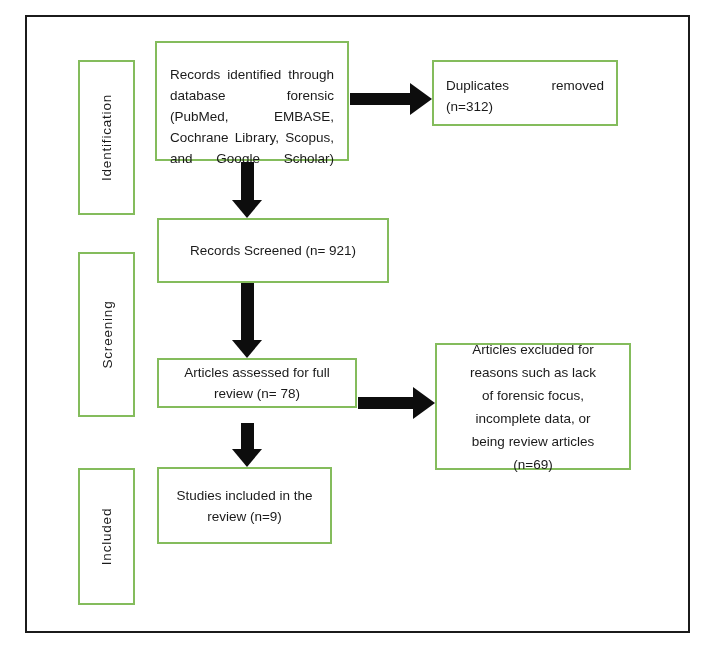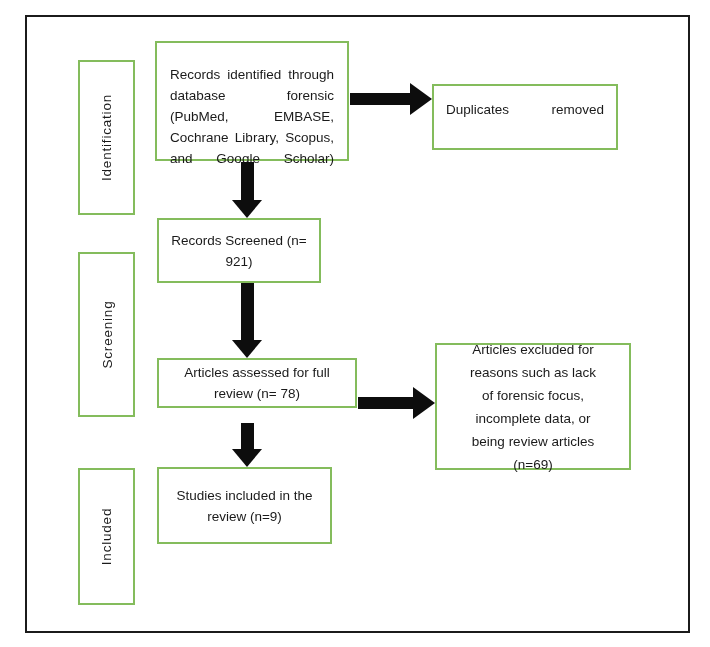--- a/index.html
+++ b/index.html
@@ -42,22 +42,22 @@
     white-space: nowrap;
     letter-spacing: 0.8px;
     font-size: 13.5px;
   }
   
   .stage-identification { left: 78px; top: 60px;  width: 57px; height: 155px; }
   .stage-screening      { left: 78px; top: 252px; width: 57px; height: 165px; }
   .stage-included       { left: 78px; top: 468px; width: 57px; height: 137px; }
   
   .box-identified { left: 155px; top: 41px;  width: 194px; height: 120px; padding: 21px 13px; }
-  .box-duplicates { left: 432px; top: 60px;  width: 186px; height: 66px;  padding: 13px 12px; margin-top: 24px; }
-  .box-screened   { left: 157px; top: 218px; width: 164px; height: 65px; }
+  .box-duplicates { left: 432px; top: 60px;  width: 186px; height: 66px;  padding: 13px 12px; }
+  .box-screened   { left: 157px; top: 218px; width: 232px; height: 65px; }
   .box-assessed   { left: 157px; top: 358px; width: 200px; height: 50px; }
   .box-excluded   { left: 435px; top: 343px; width: 196px; height: 127px; padding: 6px 20px; line-height: 23px; }
   .box-included   { left: 157px; top: 467px; width: 175px; height: 77px; }
   .centered {
     display: flex;
     align-items: center;
     justify-content: center;
     text-align: center;
   }
   .centered .ctext { width: 100%; padding: 0 10px; }
@@ -99,20 +99,21 @@
   <div class="gbox box-identified">
       <div class="jline">Records identified through</div>
       <div class="jline">database forensic</div>
       <div class="jline">(PubMed, EMBASE,</div>
       <div class="jline">Cochrane Library, Scopus,</div>
       <div class="jline">and Google Scholar)</div>
     </div>
 
   <div class="gbox box-duplicates">
       <div class="jline">Duplicates removed</div>
+      <div class="jline">(n=312)</div>
     </div>
 
   <div class="gbox centered box-screened">
     <div class="ctext">Records Screened (n= 921)</div>
   </div>
 
   <div class="gbox centered box-assessed">
     <div class="ctext">Articles assessed for full review (n= 78)</div>
   </div>
 

